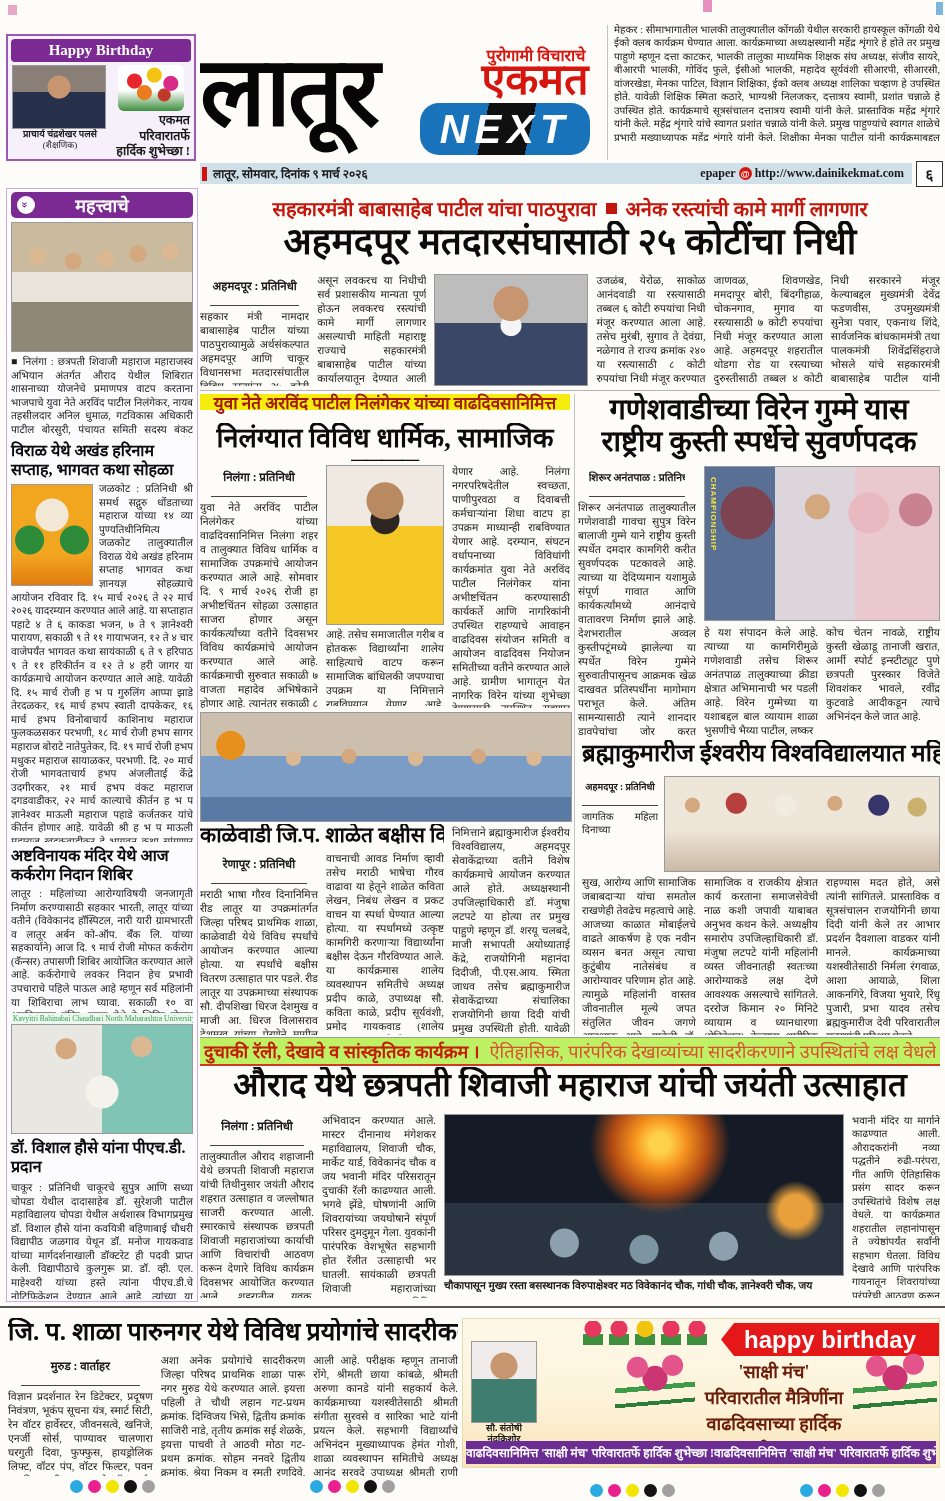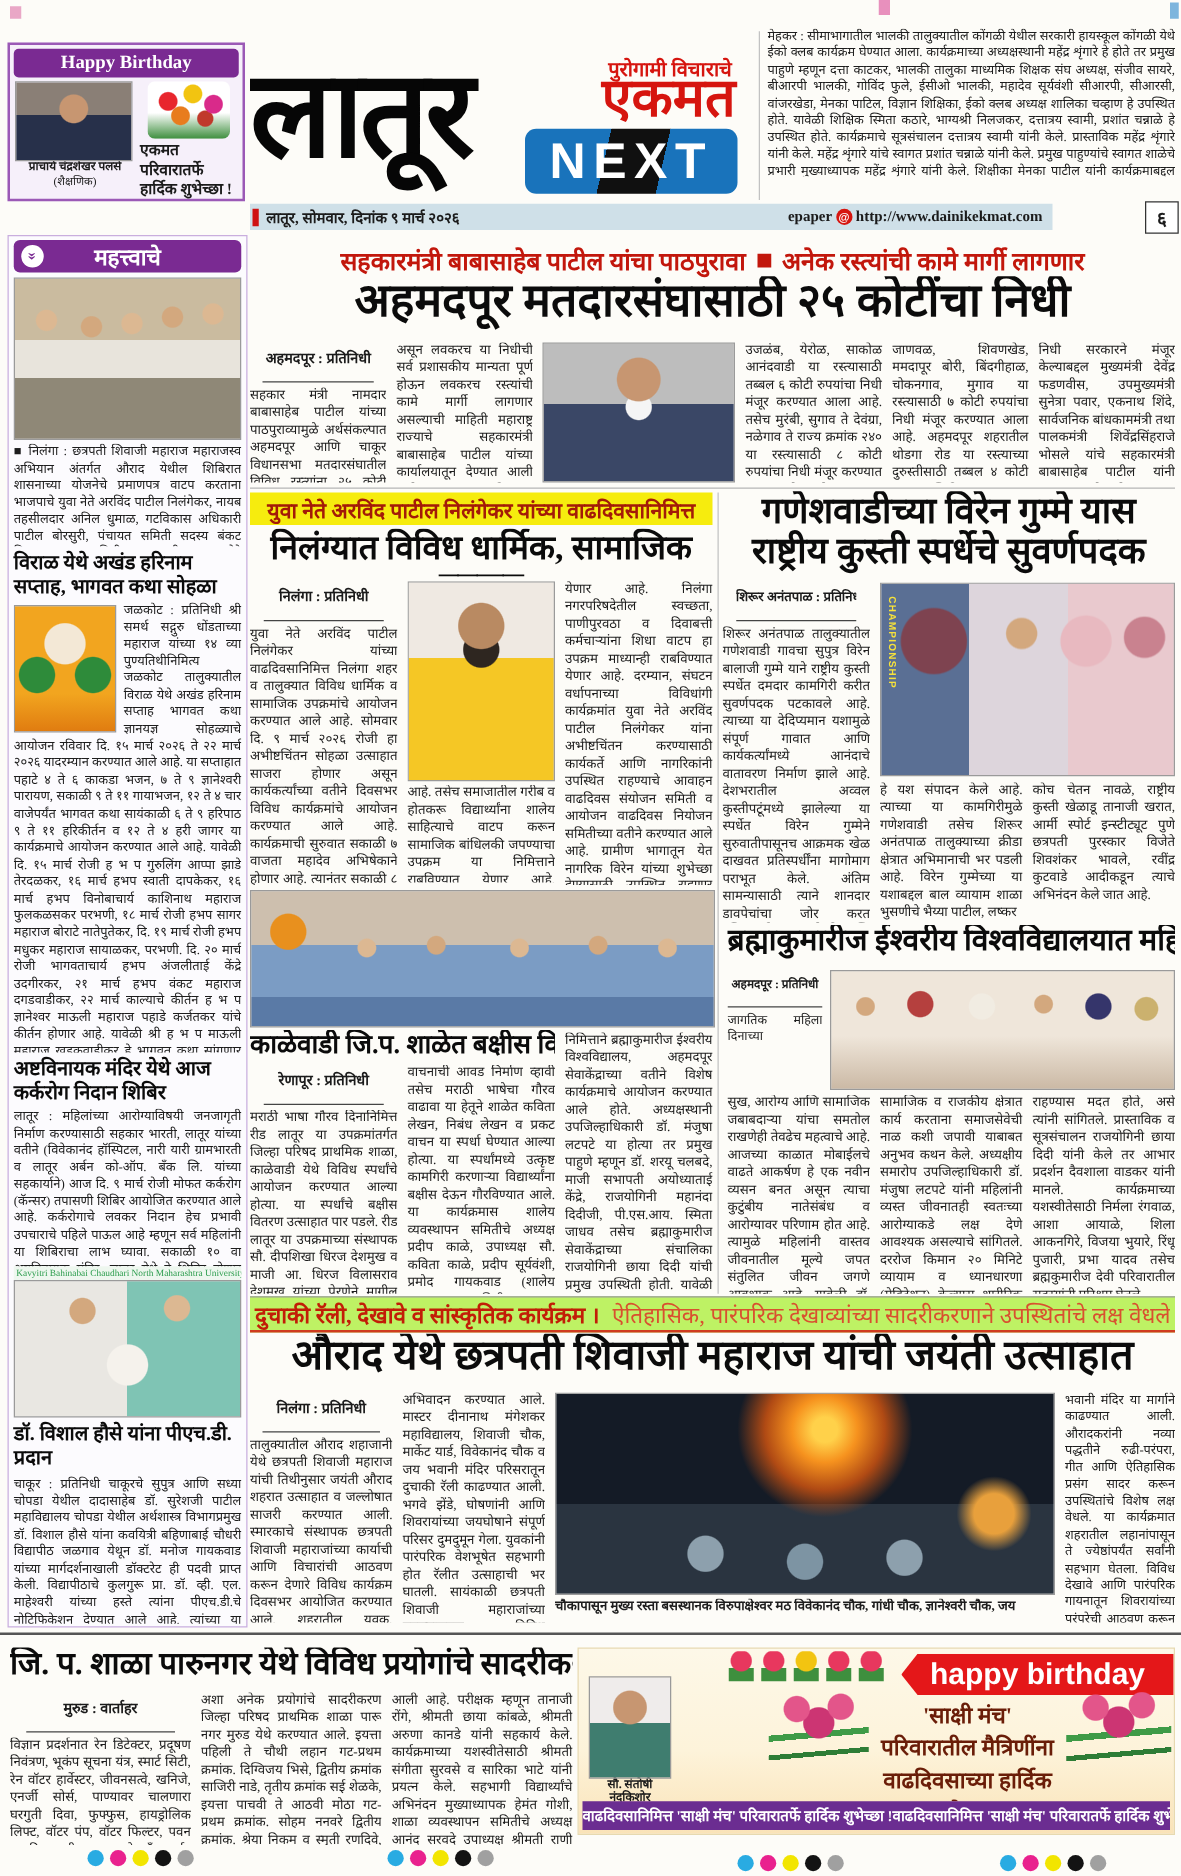--- a/index.html
+++ b/index.html
@@ -33,27 +33,27 @@
            font-family:"Liberation Serif",serif;}
   .bt-row{display:flex;padding:0 4px;gap:4px;}
   .bt-name{font-size:9.5px;font-weight:bold;text-align:center;line-height:1.2;}
   .flowers{width:66px;height:46px;margin:0 auto;border-radius:6px;
     background:radial-gradient(circle at 25% 35%,#e8262d 7px,transparent 8px),
                radial-gradient(circle at 55% 22%,#f2c411 7px,transparent 8px),
                radial-gradient(circle at 80% 40%,#d92a8a 7px,transparent 8px),
                radial-gradient(circle at 40% 60%,#e87c1e 7px,transparent 8px),
                radial-gradient(circle at 70% 65%,#c0392b 6px,transparent 7px),
                linear-gradient(180deg,#ffffff 55%,#3e8f3e 100%);}
-  .bt-msg{font-size:12.5px;font-weight:bold;text-align:left;line-height:1.25;margin-top:2px;}
+  .bt-msg{font-size:12.5px;font-weight:bold;text-align:right;line-height:1.25;margin-top:2px;}
   
   .mast-title{font-size:97px;font-weight:bold;color:#060606;letter-spacing:-3px;line-height:1;}
   .brand{color:var(--red);font-weight:bold;text-align:center;}
-  .next{border-radius:9px;display:flex;align-items:center;justify-content:center;
+  .next{border-radius:19px;display:flex;align-items:center;justify-content:center;
         background:linear-gradient(103deg,var(--blue) 0 38%,#101010 38% 64%,var(--blue) 64%);
-        color:#fff;font-family:"Liberation Sans",sans-serif;font-weight:bold;
+        color:#fff;font-family:"Liberation Sans",sans-serif;font-weight:bold;font-style:italic;
         font-size:40px;letter-spacing:6px;}
   
   .strip{background:var(--strip);display:flex;align-items:center;font-size:12px;font-weight:bold;}
   .at-ic{display:inline-flex;width:13px;height:13px;border-radius:50%;background:var(--red);color:#fff;
          font-size:9px;align-items:center;justify-content:center;margin:0 3px;font-family:"Liberation Sans",sans-serif;}
   .pgbox{border:1.5px solid #333;background:#fff;display:flex;align-items:center;justify-content:center;
          font-size:15px;font-weight:bold;}
   
   .sb{left:6px;top:188px;width:192px;height:1114px;border:1px solid #c9aede;background:#fcfbfe;
       box-sizing:border-box;padding:3px 4px;overflow:hidden;}
@@ -127,21 +127,21 @@
   <div class="abs mast-title" style="left:200px;top:44px;width:258px;height:118px;overflow:hidden;">लातूर</div>
   <div class="abs brand" style="left:462px;top:44px;width:148px;font-size:16px;">पुरोगामी विचाराचे</div>
   <div class="abs brand" style="left:455px;top:58px;width:160px;font-size:43px;line-height:1;">एकमत</div>
   <div class="abs next" style="left:420px;top:103px;width:170px;height:52px;">NEXT</div>
   <div class="vline" style="left:607px;top:25px;height:135px;"></div>
 
   <div class="abs" style="left:614px;top:23px;width:326px;height:140px;overflow:hidden;">
     <div class="bt" style="font-size:10.2px;height:118px;">मेहकर : सीमाभागातील भालकी तालुक्यातील कोंगळी येथील सरकारी हायस्कूल कोंगळी येथे ईको क्लब कार्यक्रम घेण्यात आला. कार्यक्रमाच्या अध्यक्षस्थानी महेंद्र शृंगारे हे होते तर प्रमुख पाहुणे म्हणून दत्ता काटकर, भालकी तालुका माध्यमिक शिक्षक संघ अध्यक्ष, संजीव सायरे, बीआरपी भालकी, गोविंद फुले, ईसीओ भालकी, महादेव सूर्यवंशी सीआरपी, सीआरसी, वांजरखेडा, मेनका पाटिल, विज्ञान शिक्षिका, ईको क्लब अध्यक्ष शालिका चव्हाण हे उपस्थित होते. यावेळी शिक्षिक स्मिता कठारे, भाग्यश्री निलजकर, दत्तात्रय स्वामी, प्रशांत चन्नाळे हे उपस्थित होते. कार्यक्रमाचे सूत्रसंचालन दत्तात्रय स्वामी यांनी केले. प्रास्ताविक महेंद्र शृंगारे यांनी केले. महेंद्र शृंगारे यांचे स्वागत प्रशांत चन्नाळे यांनी केले. प्रमुख पाहुण्यांचे स्वागत शाळेचे प्रभारी मुख्याध्यापक महेंद्र शृंगारे यांनी केले. शिक्षीका मेनका पाटील यांनी कार्यक्रमाबद्दल माहिती दिली. यावेळी गिलिंद फुले, दत्ता काटकर यांनी मनोगत व्यक्त केले.</div>
   </div>
 
-  <div class="abs strip" style="left:200px;top:163px;width:642px;height:21px;">
+  <div class="abs strip" style="left:200px;top:163px;width:712px;height:21px;">
     <div style="width:5px;height:14px;background:#cf1212;margin:0 6px 0 2px;"></div>
     <span>लातूर, सोमवार, दिनांक ९ मार्च २०२६</span>
     <span style="margin-left:auto;display:flex;align-items:center;padding-right:8px;">
       <span>epaper</span>
       <span class="at-ic">@</span>
       <span>http://www.dainikekmat.com</span>
     </span>
   </div>
   <div class="abs pgbox" style="left:916px;top:161px;width:25px;height:24px;">६</div>
 
@@ -195,21 +195,21 @@
       radial-gradient(circle at 50% 26%,#c79671 17px,transparent 18px),
       radial-gradient(circle at 50% 46%,#f5f5f5 10px,transparent 11px),
       linear-gradient(180deg,#bdbdbd 0 44%,#3a4766 44% 100%);"></div>
     <div class="col bt" style="max-width:117px;">उजळंब, येरोळ, साकोळ आनंदवाडी या रस्त्यासाठी तब्बल ६ कोटी रुपयांचा निधी मंजूर करण्यात आला आहे. तसेच मुरंबी, सुगाव ते देवंग्रा, नळेगाव ते राज्य क्रमांक २४० या रस्त्यासाठी ८ कोटी रुपयांचा निधी मंजूर करण्यात आला आहे. पानोरा, सताळा, महाळंगी,</div>
     <div class="col bt" style="max-width:117px;">जाणवळ, शिवणखेड, ममदापूर बोरी, बिंदगीहाळ, चोकनगाव, मुगाव या रस्त्यासाठी ७ कोटी रुपयांचा निधी मंजूर करण्यात आला आहे. अहमदपूर शहरातील थोडगा रोड या रस्त्याच्या दुरुस्तीसाठी तब्बल ४ कोटी रुपयांचा निधी मंजूर करण्यात आला आहे. हा</div>
     <div class="col bt" style="max-width:117px;">निधी सरकारने मंजूर केल्याबद्दल मुख्यमंत्री देवेंद्र फडणवीस, उपमुख्यमंत्री सुनेत्रा पवार, एकनाथ शिंदे, सार्वजनिक बांधकाममंत्री तथा पालकमंत्री शिवेंद्रसिंहराजे भोसले यांचे सहकारमंत्री बाबासाहेब पाटील यांनी आभार मानले आहेत.</div>
   </div>
   <div class="hline" style="left:200px;top:390px;width:740px;"></div>
   <div class="vline" style="left:574px;top:394px;height:641px;"></div>
 
-  <div class="abs ybanner" style="left:200px;top:394px;width:370px;height:26px;">युवा नेते अरविंद पाटील निलंगेकर यांच्या वाढदिवसानिमित्त</div>
+  <div class="abs ybanner" style="left:200px;top:394px;width:370px;height:16px;">युवा नेते अरविंद पाटील निलंगेकर यांच्या वाढदिवसानिमित्त</div>
   <div class="abs hl" style="left:200px;top:423px;width:370px;height:38px;font-size:27px;text-align:center;overflow:hidden;">निलंग्यात विविध धार्मिक, सामाजिक उपक्रम</div>
   <div class="abs cols" style="left:200px;top:465px;width:370px;height:243px;">
     <div class="col">
       <div class="byline">निलंगा : प्रतिनिधी</div>
       <div class="bt" style="height:216px;">युवा नेते अरविंद पाटील निलंगेकर यांच्या वाढदिवसानिमित्त निलंगा शहर व तालुक्यात विविध धार्मिक व सामाजिक उपक्रमांचे आयोजन करण्यात आले आहे. सोमवार दि. ९ मार्च २०२६ रोजी हा अभीष्टचिंतन सोहळा उत्साहात साजरा होणार असून कार्यकर्त्यांच्या वतीने दिवसभर विविध कार्यक्रमांचे आयोजन करण्यात आले आहे.  कार्यक्रमाची सुरुवात सकाळी ७ वाजता महादेव अभिषेकाने होणार आहे. त्यानंतर सकाळी ८ वाजता पीरपाशा साहेब दर्गा, ८.३० वाजता डॉ. बाबासाहेब आंबेडकर पुतळा, तसेच ८.४५ वाजता भाचापीर दर्गा येथे अभिवादन करण्यात येणार आहे. त्यानंतर सकाळी ९ वाजता शासकीय उपजिल्हा रुग्णालयात रुग्णांना फळवाटप करण्यात येणार</div>
     </div>
     <div class="col">
       <div class="ph" style="height:158px;background:
         radial-gradient(circle at 50% 22%,#b98a62 18px,transparent 19px),
         radial-gradient(circle at 50% 34%,#2e2620 14px,transparent 15px),

